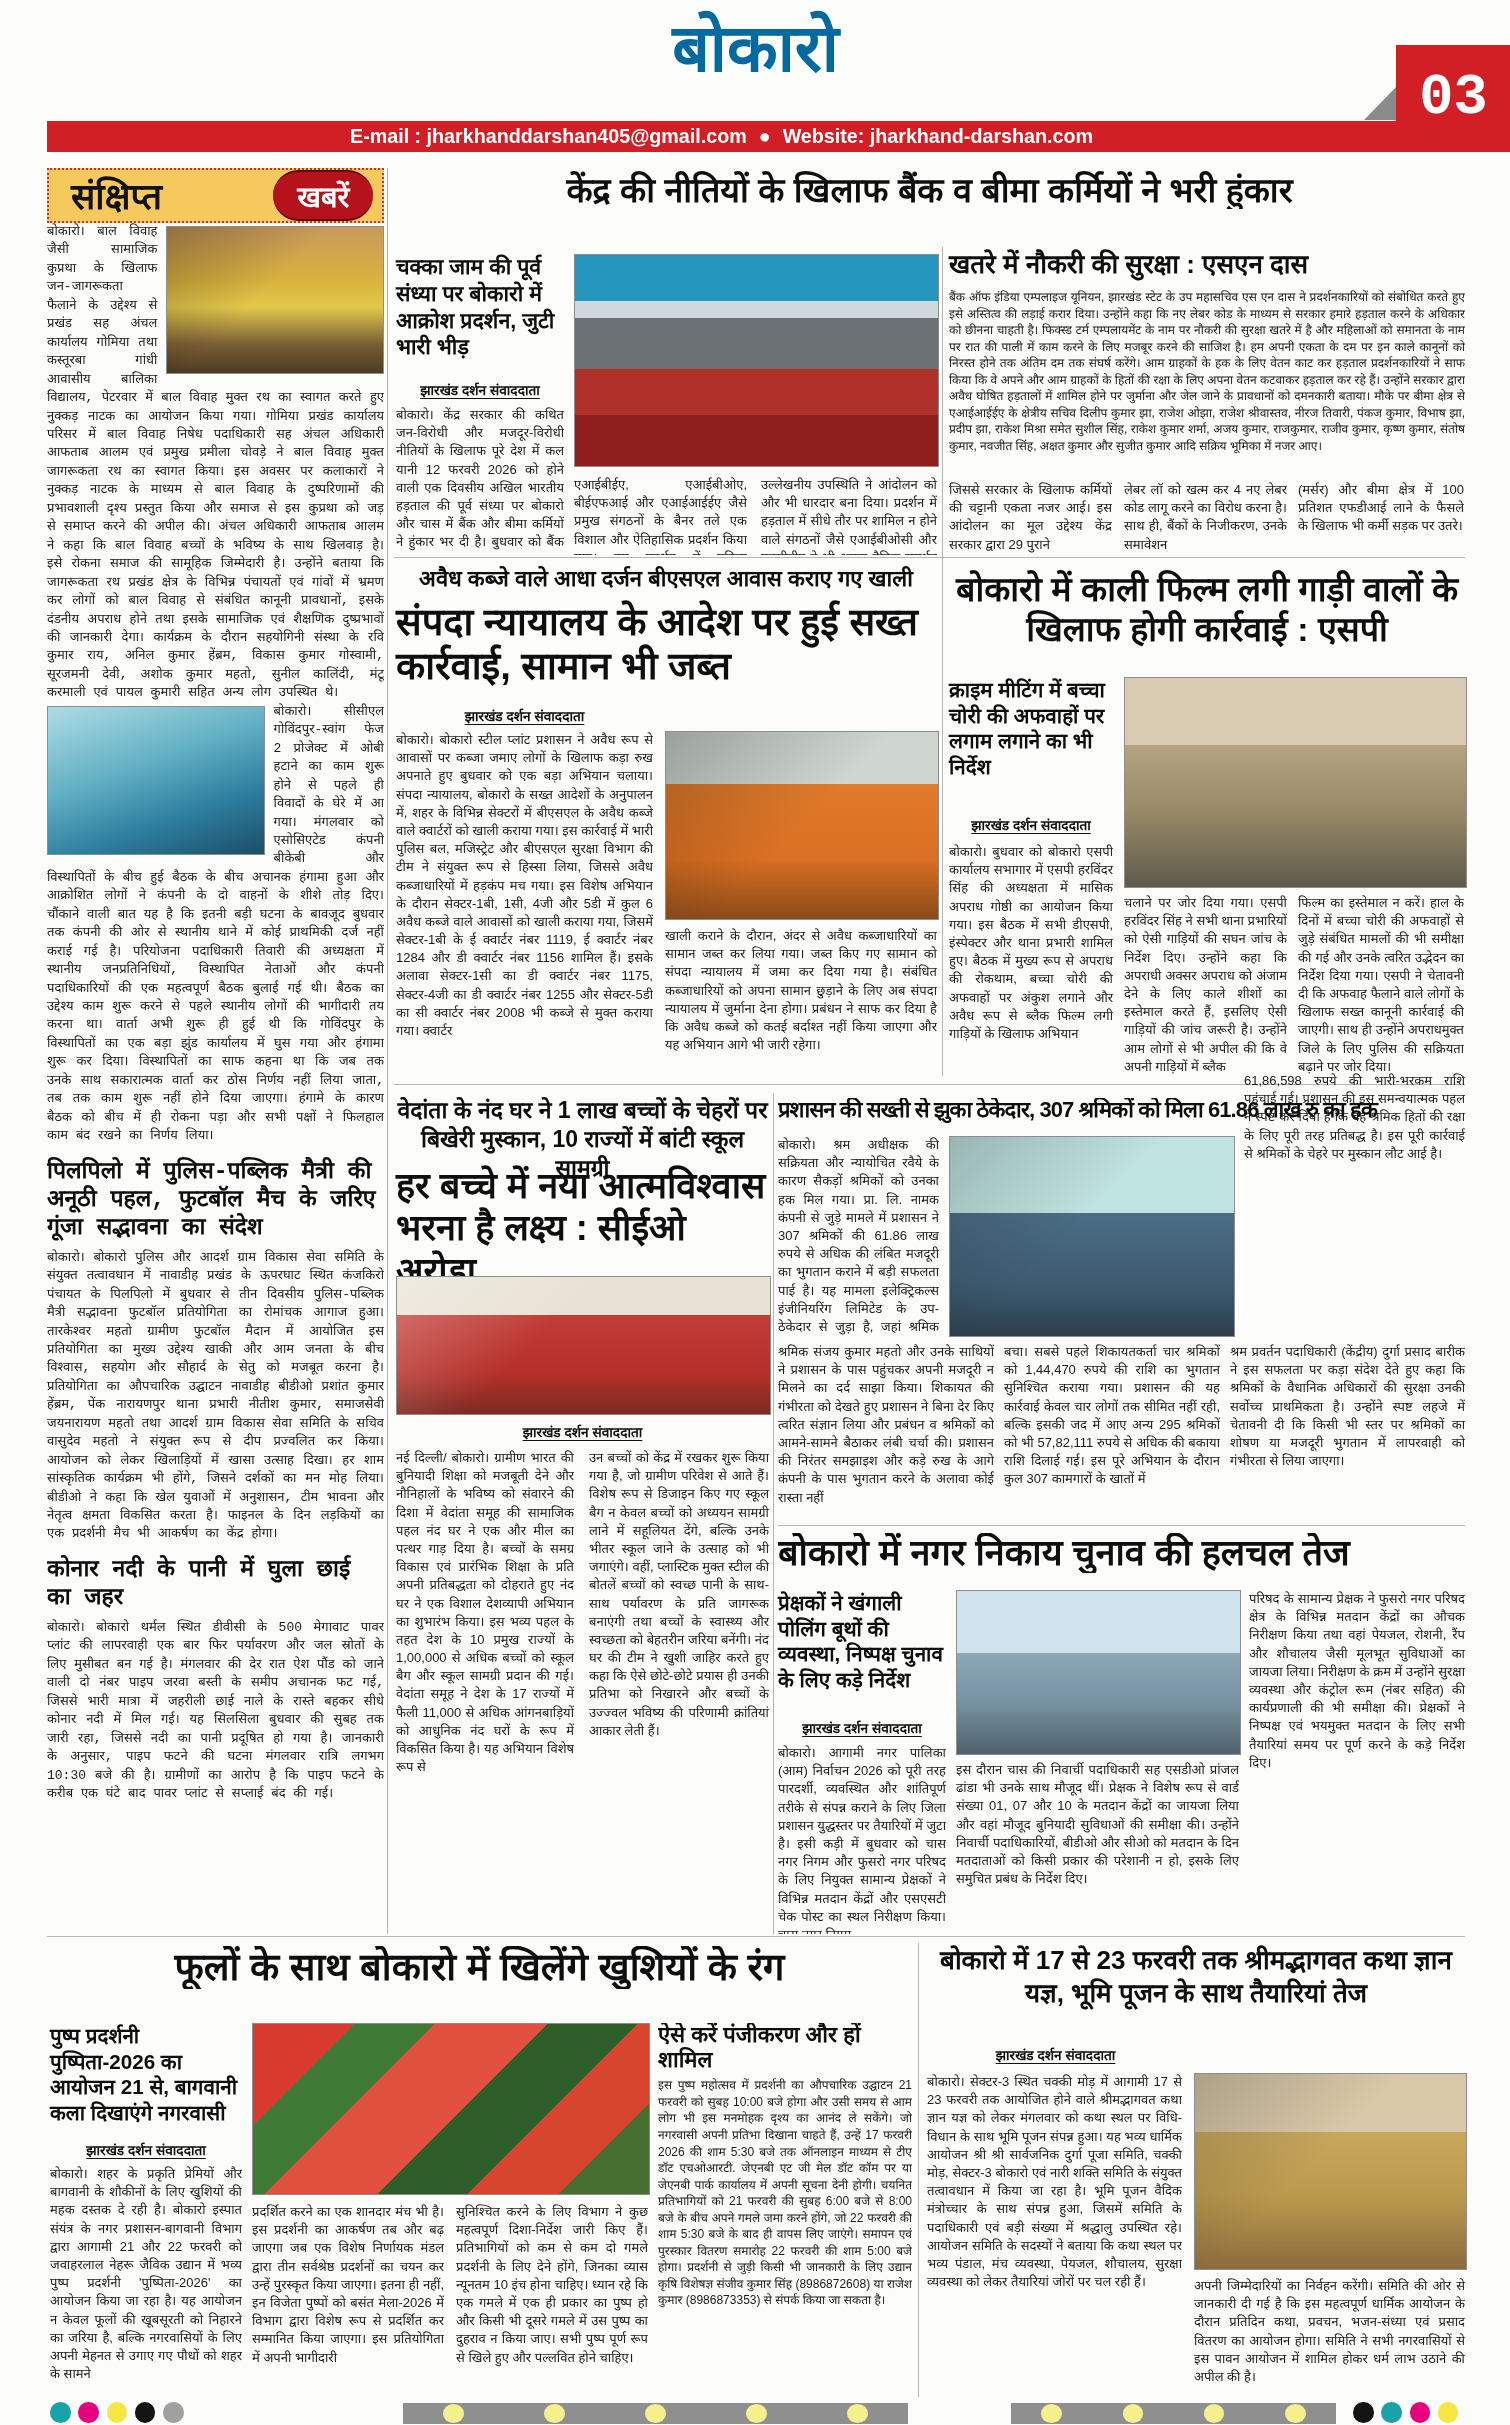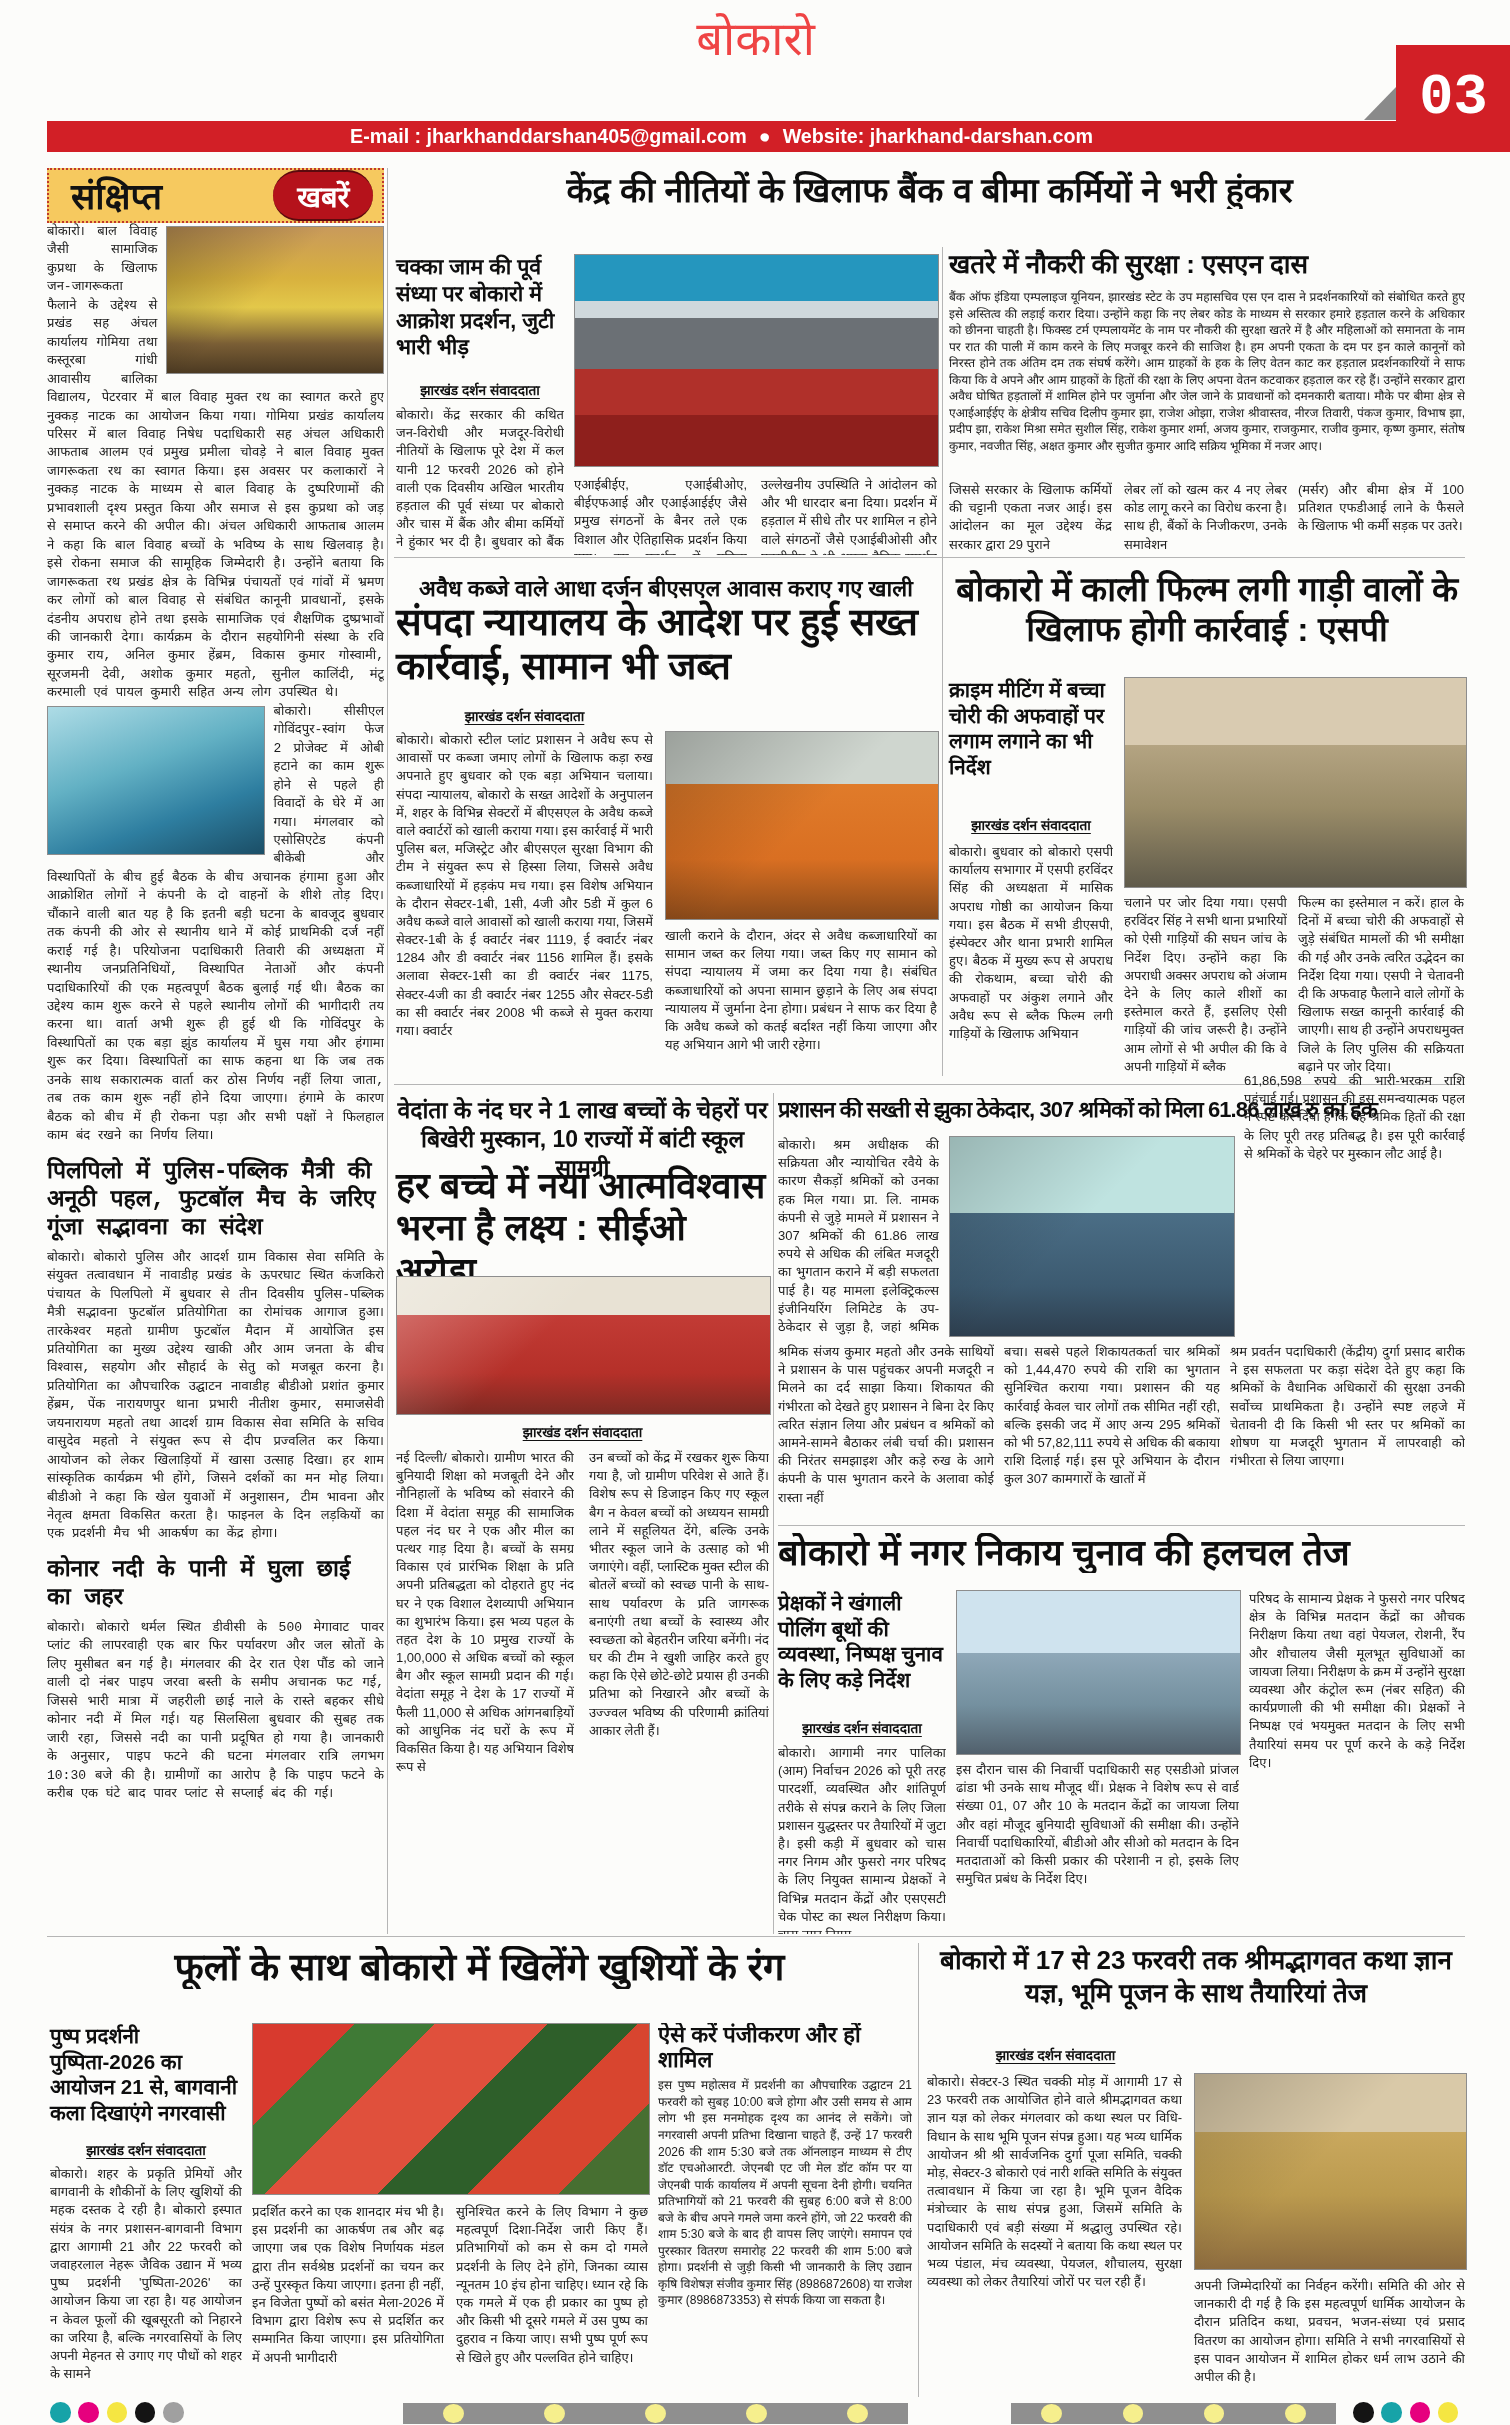--- a/index.html
+++ b/index.html
@@ -13,21 +13,21 @@
   .body-sm{font-size:12px;line-height:1.38;text-align:justify;overflow:hidden;color:#1b1b1b;}
   .byline{font-weight:700;font-size:13.7px;text-align:center;text-decoration:underline;text-underline-offset:2.6px;text-decoration-thickness:0.9px;color:#111;}
   .subhead{font-weight:700;line-height:1.25;color:#0e0e0e;}
   .ph{border:0.9px solid #8d8d8d;}
   .vrule{width:0.9px;background:#b5b5b5;}
   .hrule{height:0.9px;background:#b5b5b5;}
   
   .tagline{color:#e2211c;font-weight:700;font-size:19px;border-bottom:1.7px solid #e2211c;display:inline-block;padding-bottom:0.9px;}
   .papername{font-weight:700;font-size:39px;color:#141414;line-height:1.05;}
   .dateline{font-weight:700;font-size:18px;color:#222;}
-  .cityname{font-weight:400;font-size:47px;color:#ef4444;line-height:1;}
+  .cityname{font-weight:700;font-size:66px;color:#0369a1;line-height:1;}
   .redbar{background:#d21f26;color:#fff;font-weight:700;font-size:19.7px;display:flex;align-items:center;justify-content:center;gap:12px;}
   .pagebox{background:#d21f26;color:#fff;font-weight:700;font-size:57px;display:flex;align-items:center;justify-content:center;}
   .fold{background:#8a8a8a;clip-path:polygon(100% 0,100% 100%,0 100%);}
   
   .briefs-head{background:#f6c95f;border:2.6px dotted #c0392b;display:flex;align-items:center;justify-content:space-between;padding:0 8.6px 0 22px;box-sizing:border-box;}
   .briefs-head .t1{font-weight:700;font-size:36px;color:#121212;}
   .briefs-head .pill{background:#b5121b;color:#fff;font-weight:700;font-size:29px;border-radius:26px;padding:3.4px 24px;border-top:2.6px solid #5c0a0e;border-bottom:2.6px solid #5c0a0e;}
   .brief-hl{font-weight:700;font-size:23px;line-height:1.22;color:#0e0e0e;margin:12px 0 6.9px 0;}
   .brief-body{font-size:13px;line-height:1.42;text-align:justify;color:#1b1b1b;}
   .fr{float:right;margin:3.4px 0 5.1px 8.6px;}
@@ -109,21 +109,21 @@
   <div class="abs ph" style="left:574px;top:254px;width:363px;height:211px;background:linear-gradient(180deg,#2596be 0%,#2596be 22%,#cfd8dc 22%,#cfd8dc 30%,#6b7075 30%,#6b7075 54%,#b0302a 54%,#b0302a 76%,#8e1f1c 76%,#8e1f1c 100%);"></div>
   <div class="abs body-txt" style="left:574px;top:476px;width:173px;height:79px;">एआईबीईए, एआईबीओए, बीईएफआई और एआईआईईए जैसे प्रमुख संगठनों के बैनर तले एक विशाल और ऐतिहासिक प्रदर्शन किया गया। इस प्रदर्शन में महिला कर्मचारियों की</div>
   <div class="abs body-txt" style="left:761px;top:476px;width:176px;height:79px;">उल्लेखनीय उपस्थिति ने आंदोलन को और भी धारदार बना दिया। प्रदर्शन में हड़ताल में सीधे तौर पर शामिल न होने वाले संगठनों जैसे एआईबीओसी और एनसीबीए ने भी अपना नैतिक समर्थन दिया।</div>
 
   <div class="abs hl" style="left:949px;top:250px;width:516px;font-size:26px;">खतरे में नौकरी की सुरक्षा : एसएन दास</div>
   <div class="abs body-sm" style="left:949px;top:289px;width:516px;height:187px;">बैंक ऑफ इंडिया एम्पलाइज यूनियन, झारखंड स्टेट के उप महासचिव एस एन दास ने प्रदर्शनकारियों को संबोधित करते हुए इसे अस्तित्व की लड़ाई करार दिया। उन्होंने कहा कि नए लेबर कोड के माध्यम से सरकार हमारे हड़ताल करने के अधिकार को छीनना चाहती है। फिक्स्ड टर्म एम्पलायमेंट के नाम पर नौकरी की सुरक्षा खतरे में है और महिलाओं को समानता के नाम पर रात की पाली में काम करने के लिए मजबूर करने की साजिश है। हम अपनी एकता के दम पर इन काले कानूनों को निरस्त होने तक अंतिम दम तक संघर्ष करेंगे। आम ग्राहकों के हक के लिए वेतन काट कर हड़ताल प्रदर्शनकारियों ने साफ किया कि वे अपने और आम ग्राहकों के हितों की रक्षा के लिए अपना वेतन कटवाकर हड़ताल कर रहे हैं। उन्होंने सरकार द्वारा अवैध घोषित हड़तालों में शामिल होने पर जुर्माना और जेल जाने के प्रावधानों को दमनकारी बताया। मौके पर बीमा क्षेत्र से एआईआईईए के क्षेत्रीय सचिव दिलीप कुमार झा, राजेश ओझा, राजेश श्रीवास्तव, नीरज तिवारी, पंकज कुमार, विभाष झा, प्रदीप झा, राकेश मिश्रा समेत सुशील सिंह, राकेश कुमार शर्मा, अजय कुमार, राजकुमार, राजीव कुमार, कृष्ण कुमार, संतोष कुमार, नवजीत सिंह, अक्षत कुमार और सुजीत कुमार आदि सक्रिय भूमिका में नजर आए।</div>
   <div class="abs body-txt" style="left:949px;top:481px;width:163px;height:74px;">जिससे सरकार के खिलाफ कर्मियों की चट्टानी एकता नजर आई। इस आंदोलन का मूल उद्देश्य केंद्र सरकार द्वारा 29 पुराने</div>
   <div class="abs body-txt" style="left:1124px;top:481px;width:163px;height:74px;">लेबर लॉ को खत्म कर 4 नए लेबर कोड लागू करने का विरोध करना है। साथ ही, बैंकों के निजीकरण, उनके समावेशन</div>
   <div class="abs body-txt" style="left:1298px;top:481px;width:166px;height:74px;">(मर्सर) और बीमा क्षेत्र में 100 प्रतिशत एफडीआई लाने के फैसले के खिलाफ भी कर्मी सड़क पर उतरे।</div>
 
-  <div class="abs hl center" style="left:394px;top:567px;width:544px;font-size:22px;margin-top:10px;">अवैध कब्जे वाले आधा दर्जन बीएसएल आवास कराए गए खाली</div>
+  <div class="abs hl center" style="left:394px;top:567px;width:544px;font-size:22px;">अवैध कब्जे वाले आधा दर्जन बीएसएल आवास कराए गए खाली</div>
   <div class="abs hl" style="left:396px;top:601px;width:542px;font-size:38px;line-height:1.15;">संपदा न्यायालय के आदेश पर हुई सख्त कार्रवाई, सामान भी जब्त</div>
   <div class="abs byline" style="left:396px;top:706px;width:257px;">झारखंड दर्शन संवाददाता</div>
   <div class="abs body-txt" style="left:396px;top:731px;width:257px;height:346px;">बोकारो। बोकारो स्टील प्लांट प्रशासन ने अवैध रूप से आवासों पर कब्जा जमाए लोगों के खिलाफ कड़ा रुख अपनाते हुए बुधवार को एक बड़ा अभियान चलाया। संपदा न्यायालय, बोकारो के सख्त आदेशों के अनुपालन में, शहर के विभिन्न सेक्टरों में बीएसएल के अवैध कब्जे वाले क्वार्टरों को खाली कराया गया। इस कार्रवाई में भारी पुलिस बल, मजिस्ट्रेट और बीएसएल सुरक्षा विभाग की टीम ने संयुक्त रूप से हिस्सा लिया, जिससे अवैध कब्जाधारियों में हड़कंप मच गया। इस विशेष अभियान के दौरान सेक्टर-1बी, 1सी, 4जी और 5डी में कुल 6 अवैध कब्जे वाले आवासों को खाली कराया गया, जिसमें सेक्टर-1बी के ई क्वार्टर नंबर 1119, ई क्वार्टर नंबर 1284 और डी क्वार्टर नंबर 1156 शामिल हैं। इसके अलावा सेक्टर-1सी का डी क्वार्टर नंबर 1175, सेक्टर-4जी का डी क्वार्टर नंबर 1255 और सेक्टर-5डी का सी क्वार्टर नंबर 2008 भी कब्जे से मुक्त कराया गया। क्वार्टर</div>
   <div class="abs ph" style="left:665px;top:731px;width:272px;height:187px;background:linear-gradient(135deg,rgba(0,0,0,.25),rgba(0,0,0,0) 50%),linear-gradient(180deg,#cfd6cf 0%,#cfd6cf 28%,#e07b2a 28%,#d96f22 68%,#8a4a1a 100%);"></div>
   <div class="abs body-txt" style="left:665px;top:927px;width:272px;height:151px;">खाली कराने के दौरान, अंदर से अवैध कब्जाधारियों का सामान जब्त कर लिया गया। जब्त किए गए सामान को संपदा न्यायालय में जमा कर दिया गया है। संबंधित कब्जाधारियों को अपना सामान छुड़ाने के लिए अब संपदा न्यायालय में जुर्माना देना होगा। प्रबंधन ने साफ कर दिया है कि अवैध कब्जे को कतई बर्दाश्त नहीं किया जाएगा और यह अभियान आगे भी जारी रहेगा।</div>
 
   <div class="abs hl center" style="left:949px;top:569px;width:516px;font-size:34px;line-height:1.18;">बोकारो में काली फिल्म लगी गाड़ी वालों के खिलाफ होगी कार्रवाई : एसपी</div>
   <div class="abs subhead" style="left:949px;top:677px;width:164px;font-size:20.6px;">क्राइम मीटिंग में बच्चा चोरी की अफवाहों पर लगाम लगाने का भी निर्देश</div>
   <div class="abs byline" style="left:949px;top:815px;width:164px;">झारखंड दर्शन संवाददाता</div>
   <div class="abs ph" style="left:1124px;top:677px;width:341px;height:209px;background:linear-gradient(180deg,#d9cbb1 0%,#d9cbb1 32%,#b4a482 32%,#9a8c68 62%,#5f5a4a 100%);"></div>

